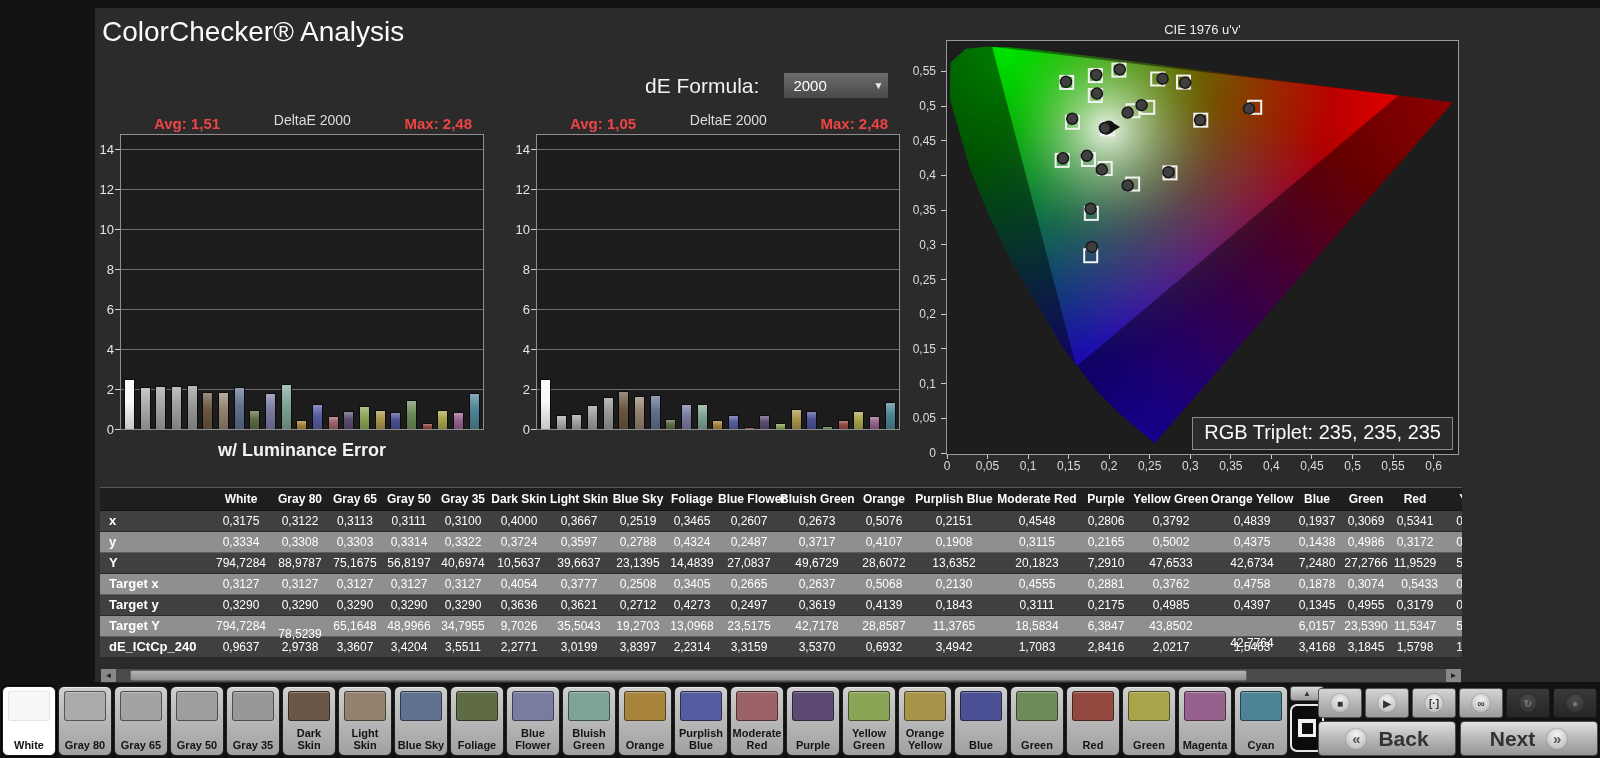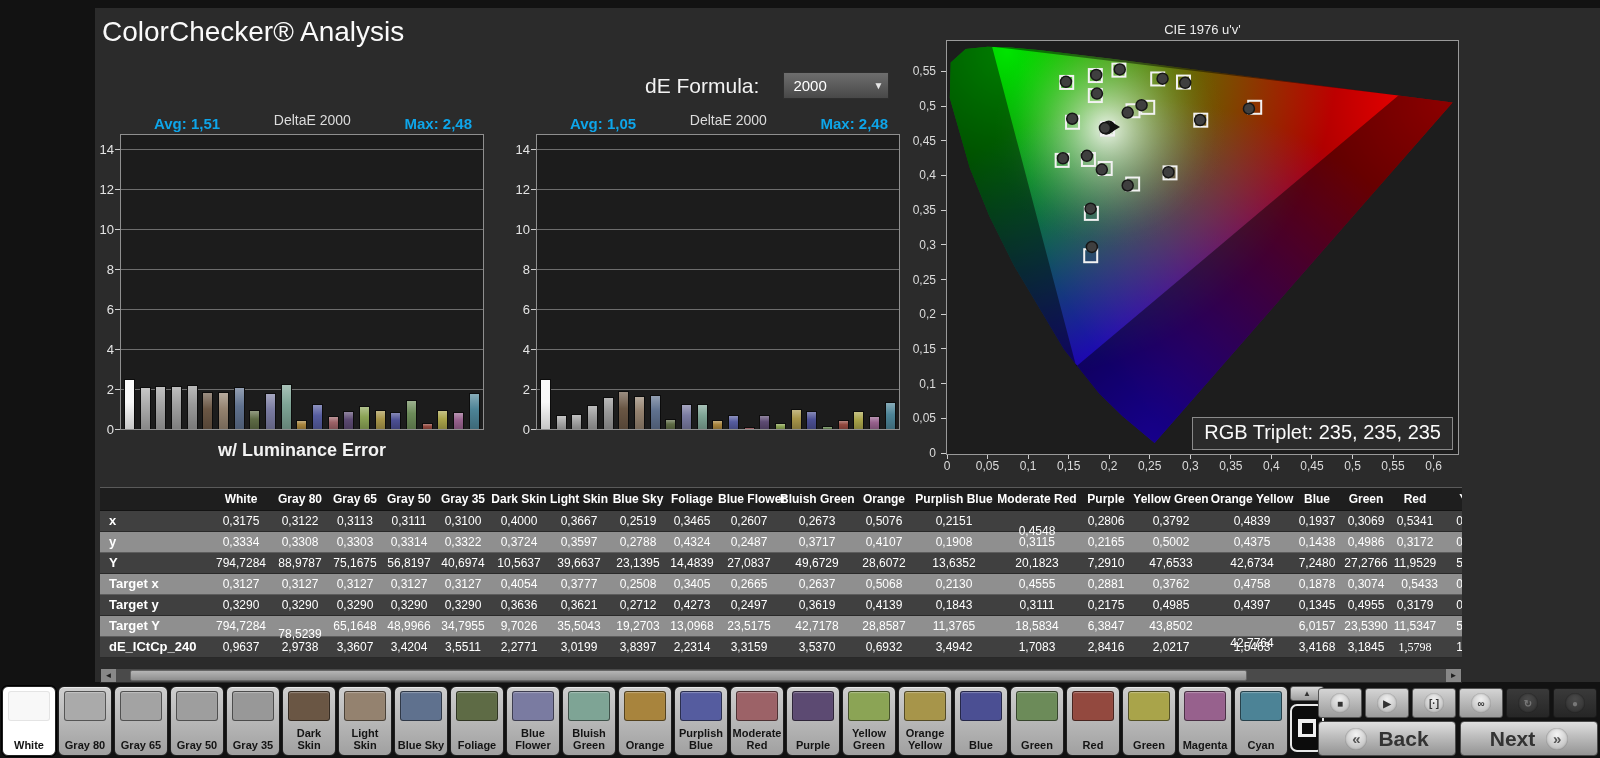--- a/index.html
+++ b/index.html
@@ -8,21 +8,21 @@
 .main-panel{position:absolute;left:95px;top:8px;right:0;height:674px;background:#2b2b2b}
 .page-title{position:absolute;left:102px;top:16px;font-size:28px;color:#fafafa;font-weight:400}
 .de-row{position:absolute;left:645px;top:72px;display:flex;align-items:center;gap:24px}
 .de-label{font-size:21px;color:#f2f2f2}
 .de-select{width:106px;height:27px;background:linear-gradient(#6e6e6e,#484848);border:1px solid #2e2e2e;display:flex;align-items:center;position:relative;font-size:15px;padding-left:9px;color:#fff;cursor:pointer}
 .de-select .arrow{position:absolute;right:5px;font-size:10px;color:#e8e8e8}
 
 .chart{position:absolute;top:110px;width:364px}
 #chart-left{left:120px}#chart-right{left:536px}
 .chart-head{display:flex;justify-content:space-between;align-items:flex-end;height:24px;padding:0 12px 2px 34px}
-.chart-head .avg,.chart-head .max{font-size:15px;font-weight:bold;color:#0ea5e9}
+.chart-head .avg,.chart-head .max{font-size:15px;font-weight:bold;color:#ef4444}
 .chart-head .formula{font-size:14px;color:#dcdcdc;transform:translateY(-4px)}
 .plot-wrap{position:relative;height:296px}
 .plot{position:absolute;left:0;top:0;right:0;bottom:0;background:#1c1c1c;border:1px solid #8f8f8f;overflow:hidden}
 .grid{position:absolute;left:0;right:0;height:1px;background:#6d6d6d}
 .bars{position:absolute;left:3px;right:3px;bottom:0;top:0;display:flex;align-items:flex-end;justify-content:space-between}
 .bar{width:11px;border:1px solid #0c0c0c;border-bottom:none;background-image:linear-gradient(rgba(255,255,255,.33),rgba(255,255,255,0) 45%,rgba(0,0,0,.2))}
 .ytick{position:absolute;left:-40px;width:34px;text-align:right;font-size:13px;color:#e4e4e4}
 .ymark{position:absolute;left:-5px;width:5px;height:1px;background:#cfcfcf}
 .caption{margin-top:10px;text-align:center;font-size:18px;font-weight:bold;color:#f3f3f3}
 
@@ -380,21 +380,21 @@
         <div class="tcell" style="width: 54px;">0,3111</div>
         <div class="tcell" style="width: 54px;">0,3100</div>
         <div class="tcell" style="width: 58px;">0,4000</div>
         <div class="tcell" style="width: 62px;">0,3667</div>
         <div class="tcell" style="width: 56px;">0,2519</div>
         <div class="tcell" style="width: 52px;">0,3465</div>
         <div class="tcell" style="width: 62px;">0,2607</div>
         <div class="tcell" style="width: 74px;">0,2673</div>
         <div class="tcell" style="width: 60px;">0,5076</div>
         <div class="tcell" style="width: 80px;">0,2151</div>
-        <div class="tcell" style="width: 86px; margin-top: 10px;">0,4548</div>
+        <div class="tcell" style="width: 86px;">0,4548</div>
         <div class="tcell" style="width: 52px;">0,2806</div>
         <div class="tcell" style="width: 78px;">0,3792</div>
         <div class="tcell" style="width: 84px;">0,4839</div>
         <div class="tcell" style="width: 46px;">0,1937</div>
         <div class="tcell" style="width: 52px;">0,3069</div>
         <div class="tcell" style="width: 46px;">0,5341</div>
         <div class="tcell" style="width: 60px;">0,44</div>
       </div>
       <div class="trow light">
         <div class="tcell lab" style="width: 110px;">y</div>
@@ -530,21 +530,21 @@
         <div class="tcell" style="width: 62px;">3,3159</div>
         <div class="tcell" style="width: 74px;">3,5370</div>
         <div class="tcell" style="width: 60px;">0,6932</div>
         <div class="tcell" style="width: 80px;">3,4942</div>
         <div class="tcell" style="width: 86px;">1,7083</div>
         <div class="tcell" style="width: 52px;">2,8416</div>
         <div class="tcell" style="width: 78px;">2,0217</div>
         <div class="tcell" style="width: 84px;">1,5463</div>
         <div class="tcell" style="width: 46px;">3,4168</div>
         <div class="tcell" style="width: 52px;">3,1845</div>
-        <div class="tcell" style="width: 46px; font-family: Liberation Serif, serif;">1,5798</div>
+        <div class="tcell" style="width: 46px;">1,5798</div>
         <div class="tcell" style="width: 60px;">1,08</div>
       </div>
     </div>
 
   <div class="hscroll">
     <div class="hs-arrow">◄</div>
     <div class="hs-track">
       <div class="hs-thumb"></div>
     </div>
     <div class="hs-arrow">►</div>

